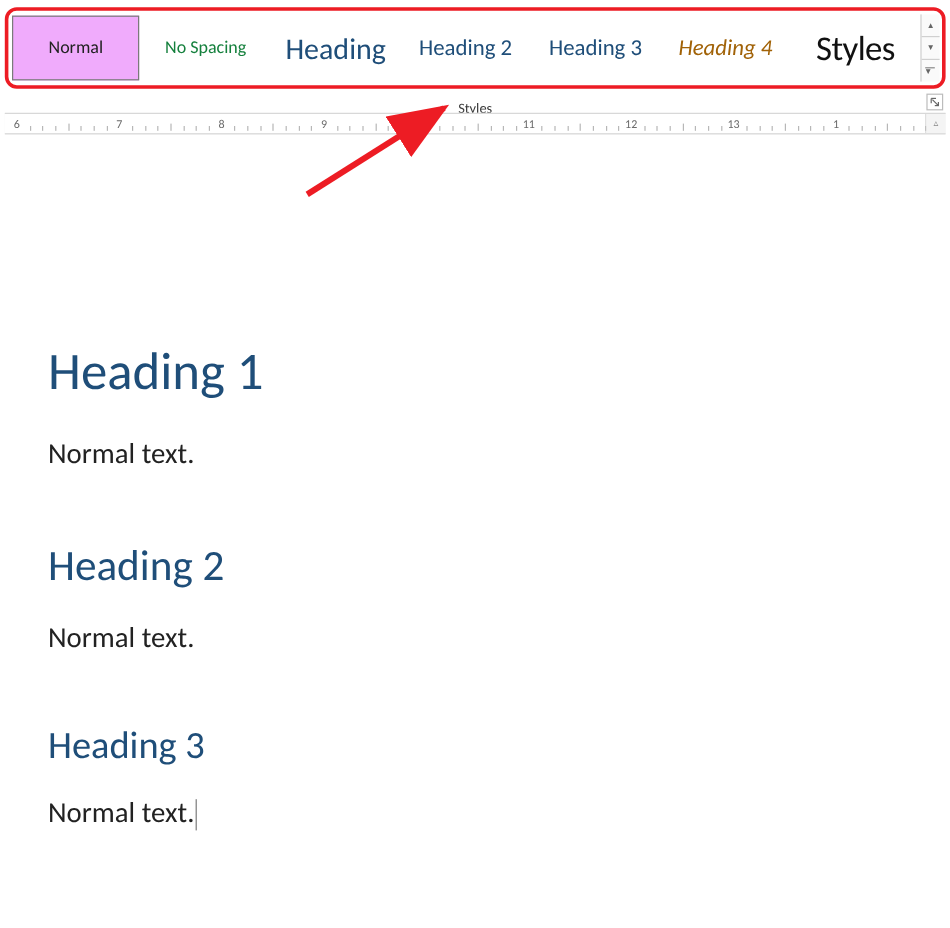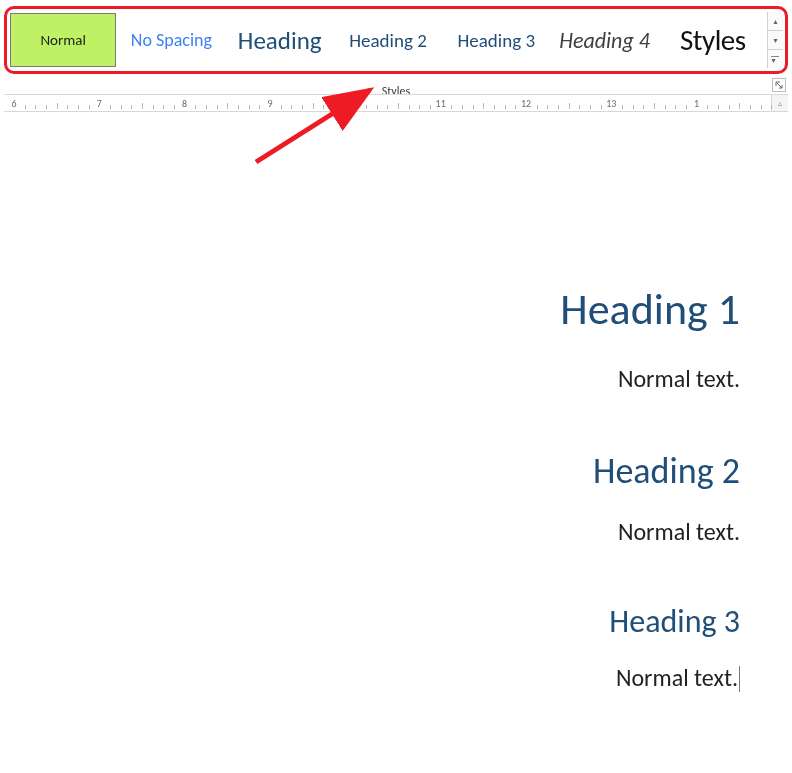--- a/index.html
+++ b/index.html
@@ -28,28 +28,28 @@
       align-items: center;
       justify-content: center;
       border: 1px solid transparent;
       margin: 1px;
       cursor: pointer;
       padding: 0 4px;
       white-space: nowrap;
     }
     .style-item.selected {
       border: 1px solid #7a7a7a;
-      background: #bef264;
+      background: #f0abfc;
     }
     .lbl-normal { font-size: 15px; color: #222; }
-    .lbl-nospacing { font-size: 18px; color: #3b82f6; }
+    .lbl-nospacing { font-size: 15px; color: #15803d; }
     .lbl-heading { font-size: 25px; color: #1f4e79; font-weight: 400; }
     .lbl-heading2 { font-size: 19px; color: #1f4e79; font-weight: 400; }
     .lbl-heading3 { font-size: 19px; color: #1f4e79; font-weight: 400; }
-    .lbl-heading4 { font-size: 22px; color: #404040; font-style: italic; }
+    .lbl-heading4 { font-size: 19px; color: #a16207; font-style: italic; }
     .lbl-title { font-size: 29px; color: #111; letter-spacing: -0.5px; }
     .gallery-scroll {
       width: 16px;
       display: flex;
       flex-direction: column;
       border-left: 1px solid #d0d0d0;
       background: #fafafa;
     }
     .gallery-scroll-btn {
       flex: 1;
@@ -131,22 +131,22 @@
       background: #f4f4f4;
     }
     .arrow-svg {
       position: absolute;
       left: 252px;
       top: 82px;
       pointer-events: none;
     }
     .doc-page {
       margin-top: 30px;
-      padding: 140px 52px 40px 40px;
-      text-align: right;
+      padding: 140px 40px 40px 40px;
+      text-align: left;
     }
     .doc-h1 { font-size: 44px; color: #1f4e79; font-weight: 400; margin-bottom: 28px; }
     .doc-normal { font-size: 24px; color: #222; margin-bottom: 56px; }
     .doc-h2 { font-size: 36px; color: #1f4e79; font-weight: 400; margin-bottom: 24px; }
     .doc-h3 { font-size: 32px; color: #1f4e79; font-weight: 400; margin-bottom: 22px; }
     .doc-normal-last { font-size: 24px; color: #222; position: relative; display: inline-block; }
     .text-cursor {
       display: inline-block;
       width: 1px;
       height: 26px;

